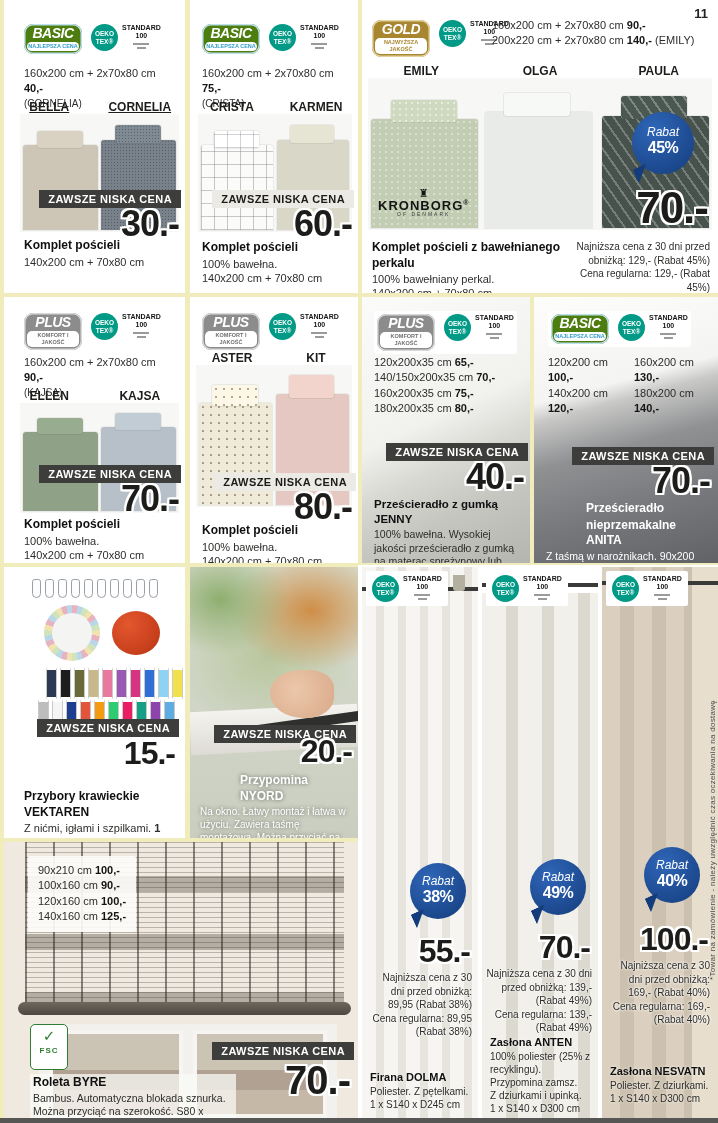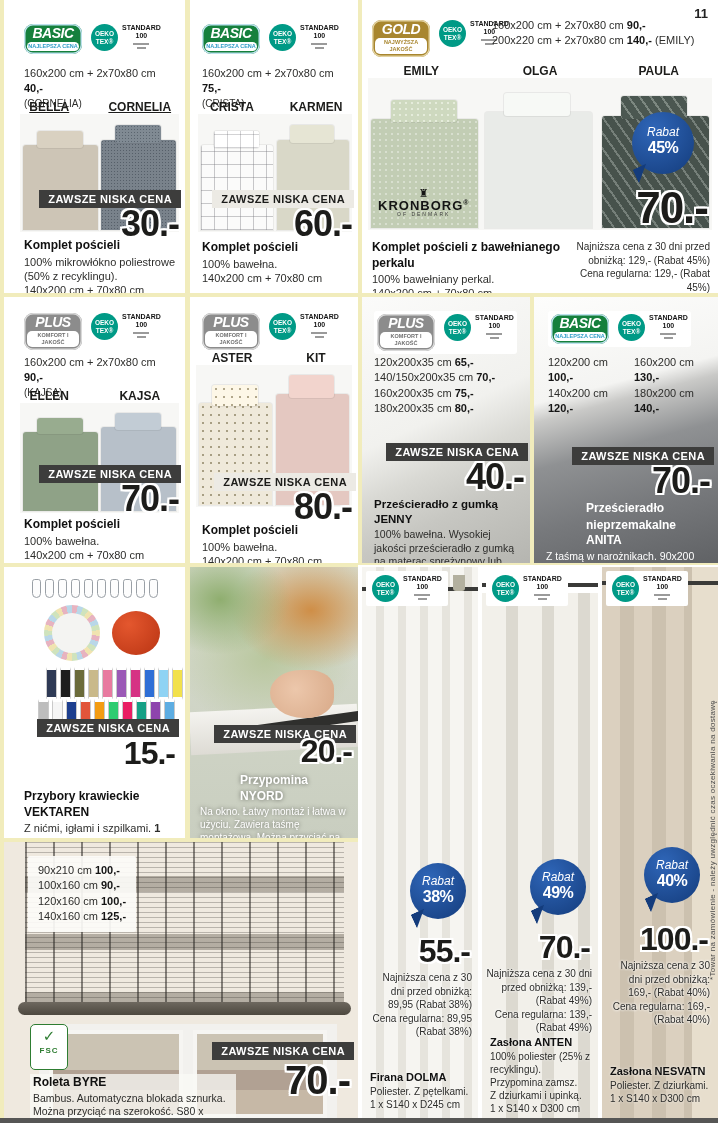--- a/index.html
+++ b/index.html
@@ -4,21 +4,21 @@
 <style>
   html,body{margin:0;padding:0;}
   body{font-family:"Liberation Sans","DejaVu Sans",sans-serif;background:#ffffff;}
   #page{position:relative;width:718px;height:1123px;background:#f1ecbc;overflow:hidden;}
   .tile{position:absolute;background:#fff;overflow:hidden;}
 
   
   .qbadge{width:58px;border-radius:9px;text-align:center;overflow:hidden;flex:0 0 auto;}
   .qbadge .qb-t{font-weight:bold;font-size:14px;letter-spacing:-0.5px;color:#fff;padding:1px 0 0;font-style:italic;}
   .qbadge .qb-s{background:#fff;border-radius:5px;margin:1px 3px 3px;font-size:5.5px;font-weight:bold;line-height:1.25;padding:1px 0;}
-  .qbadge.basic{background:#15803d;box-shadow:inset 0 0 0 1.5px #bfe2ef;}
+  .qbadge.basic{background:#4d7c0f;box-shadow:inset 0 0 0 1.5px #bfe2ef;}
   .qbadge.basic .qb-s{color:#2f9cc7;}
   .qbadge.plus{background:#8c8c8c;box-shadow:inset 0 0 0 1.5px #d9d9d9;}
   .qbadge.plus .qb-s{color:#6f6f6f;}
   .qbadge.gold{background:#a8862f;box-shadow:inset 0 0 0 1.5px #e3d3a2;}
   .qbadge.gold .qb-s{color:#a8862f;}
 
   
   .oeko{display:flex;align-items:flex-start;gap:4px;}
   .oeko .circ{width:27px;height:27px;border-radius:50%;background:#009a86;color:#fff;display:flex;flex-direction:column;align-items:center;justify-content:center;font-size:6.5px;font-weight:bold;line-height:1.15;flex:0 0 auto;}
   .oeko .std{font-size:7px;font-weight:bold;color:#141414;line-height:1.2;text-align:center;}
@@ -161,21 +161,20 @@
           <div class="pillow"></div>
         </div>
       <div class="duvet cornelia" style="right:2%;width:47%;height:76%;">
           <div class="pillow"></div>
         </div>
     </div>
     <div class="znc" style="right:4px;top:190px;">ZAWSZE NISKA CENA</div>
     <div class="price" style="right:6px;top:206px;">30.-</div>
     <div class="desc" style="left:20px;top:238px;width:155px;">
       <div class="d-title">Komplet pościeli</div>
-      <div>100% mikrowłókno poliestrowe (50% z recyklingu).</div>
       <div>140x200 cm + 70x80 cm</div>
     </div>
   </section>
 
   <section class="tile" style="left:190px;top:0;width:168px;height:293px;">
     <div class="head" style="left:12px;top:24px;">
       <div class="qbadge basic">
         <div class="qb-t">BASIC</div>
         <div class="qb-s">NAJLEPSZA CENA</div>
       </div>

